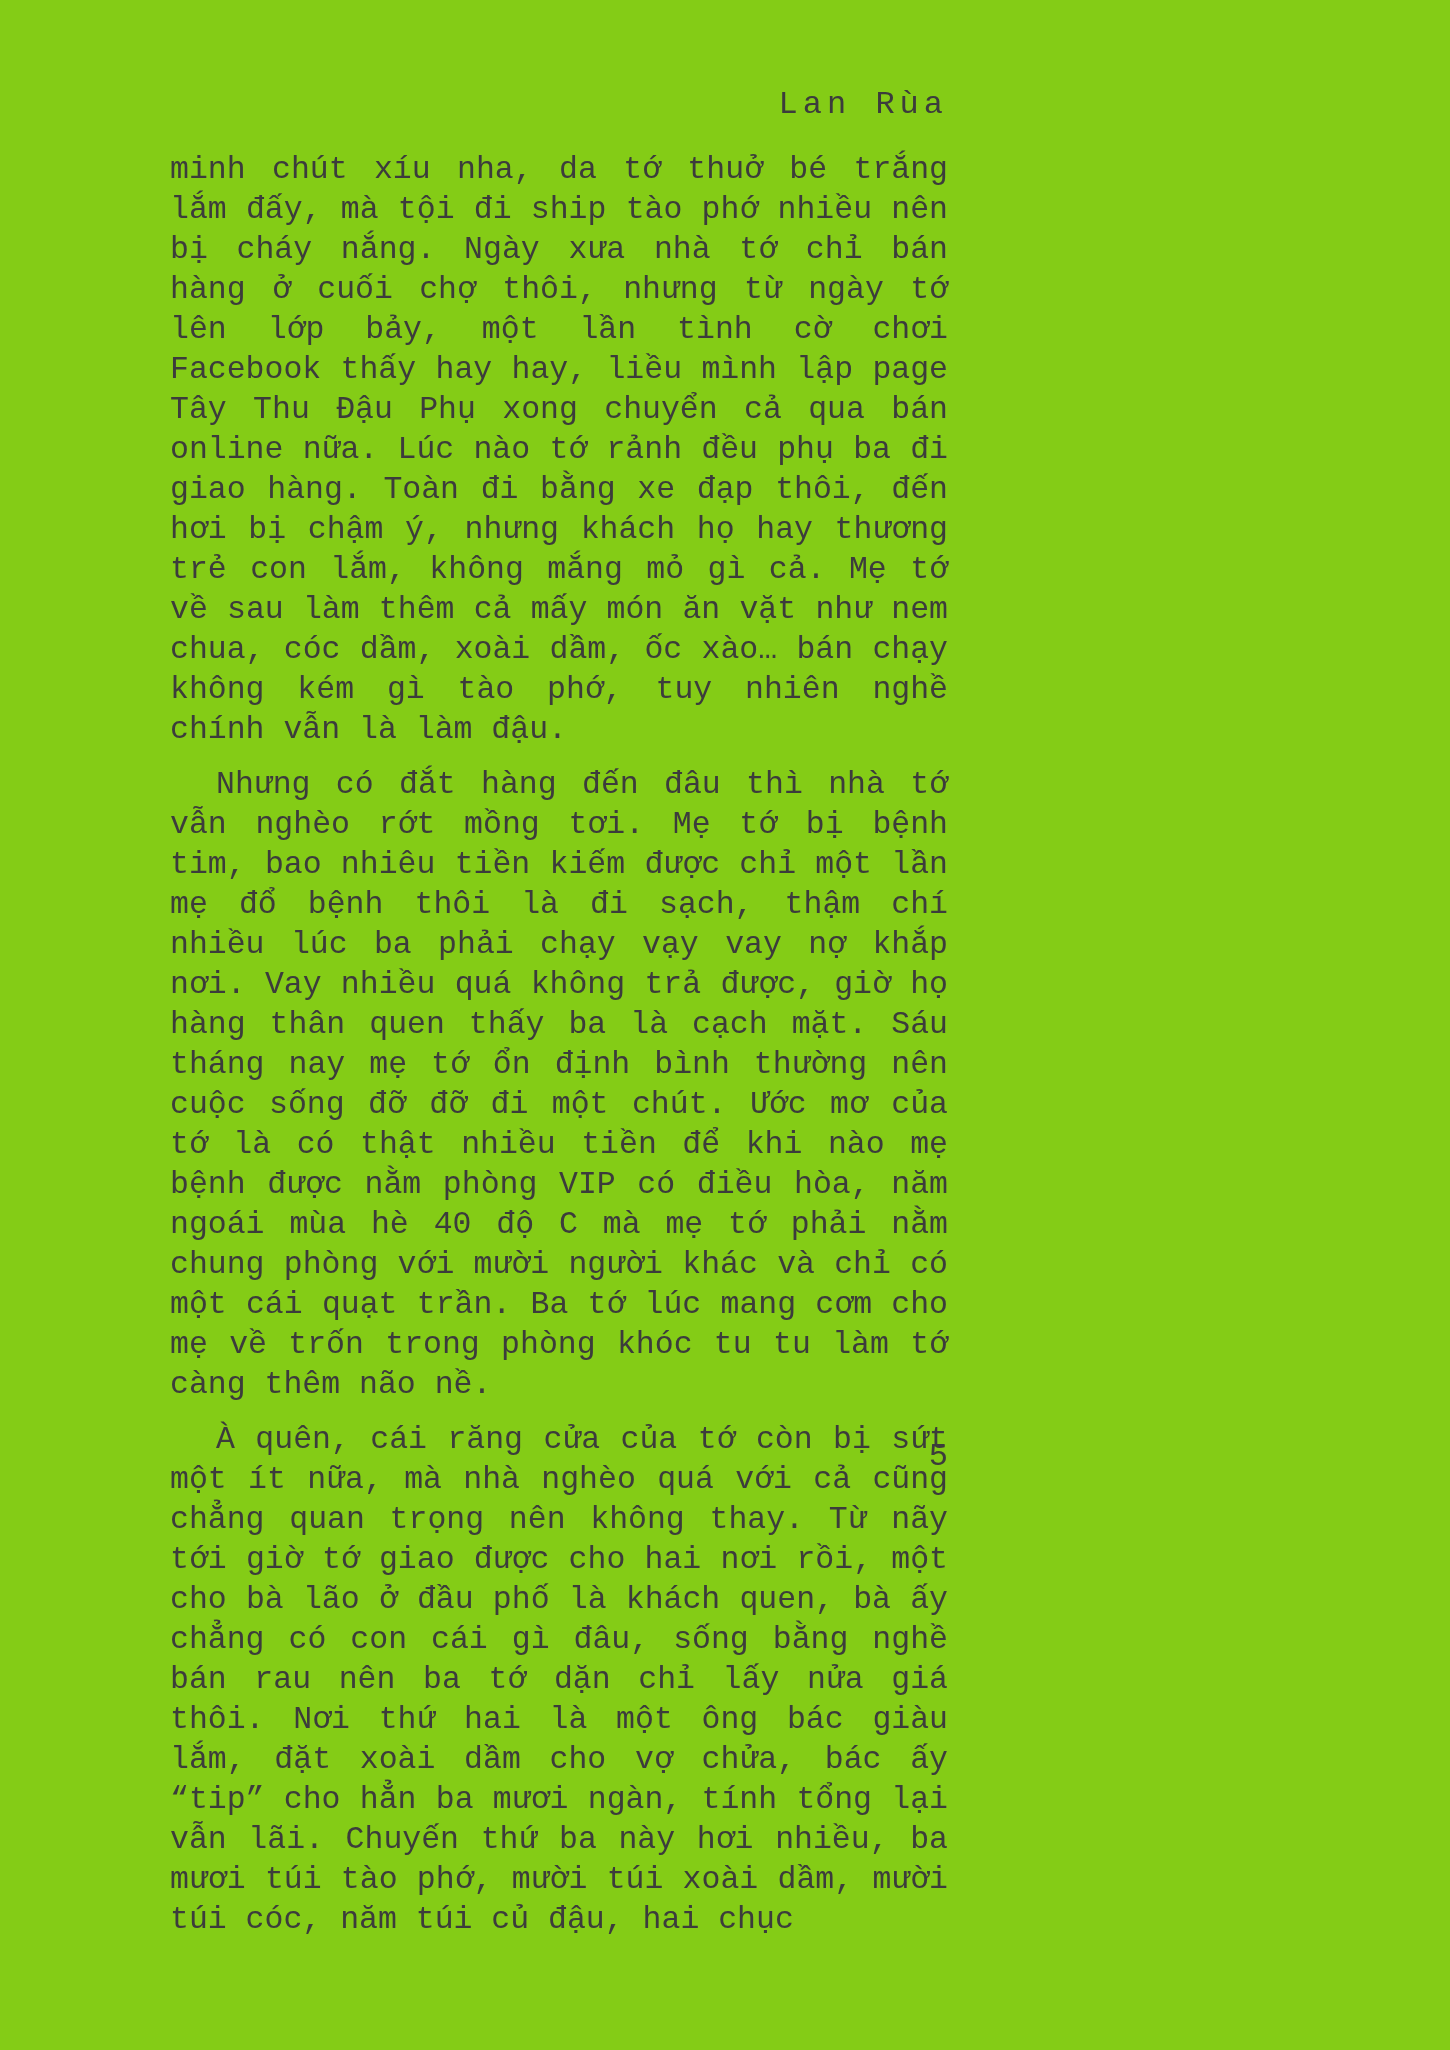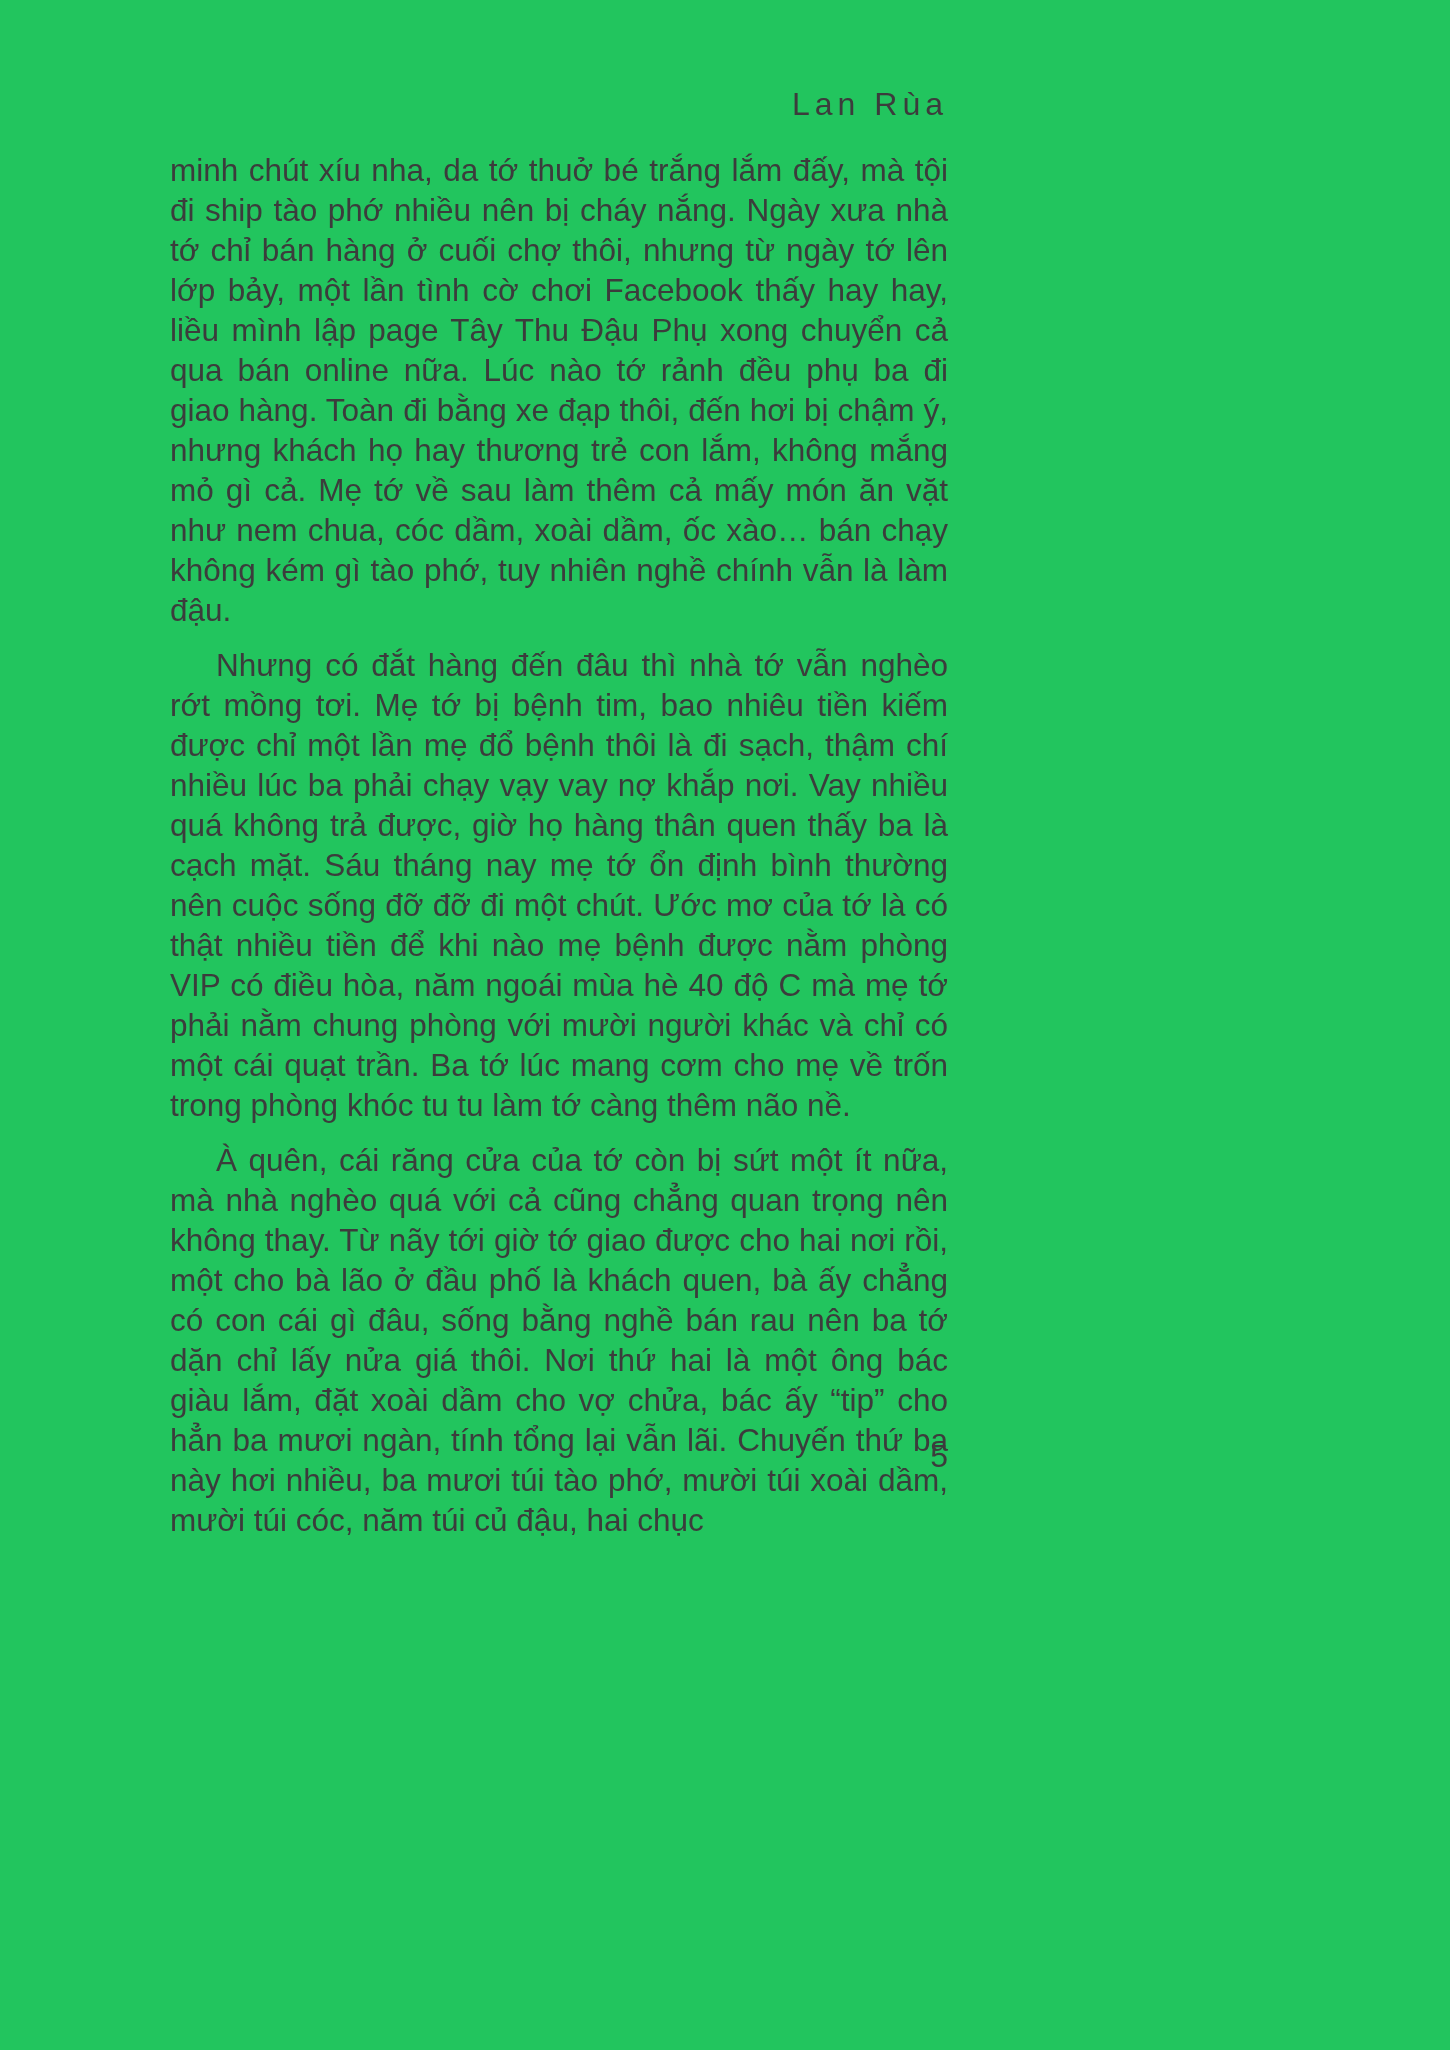--- a/index.html
+++ b/index.html
@@ -4,22 +4,22 @@
 <style>
   html, body {
     margin: 0;
     padding: 0;
     background: #ffffff;
   }
   .page {
     position: relative;
     width: 1450px;
     height: 2050px;
-    background: #22c55e;
-    font-family: Liberation Sans, sans-serif;
+    background: #84cc16;
+    font-family: Liberation Mono, monospace;
     color: #3c3c3c;
     overflow: hidden;
   }
   .running-header {
     position: absolute;
     top: 86px;
     left: 170px;
     width: 778px;
     text-align: right;
     font-size: 32px;

